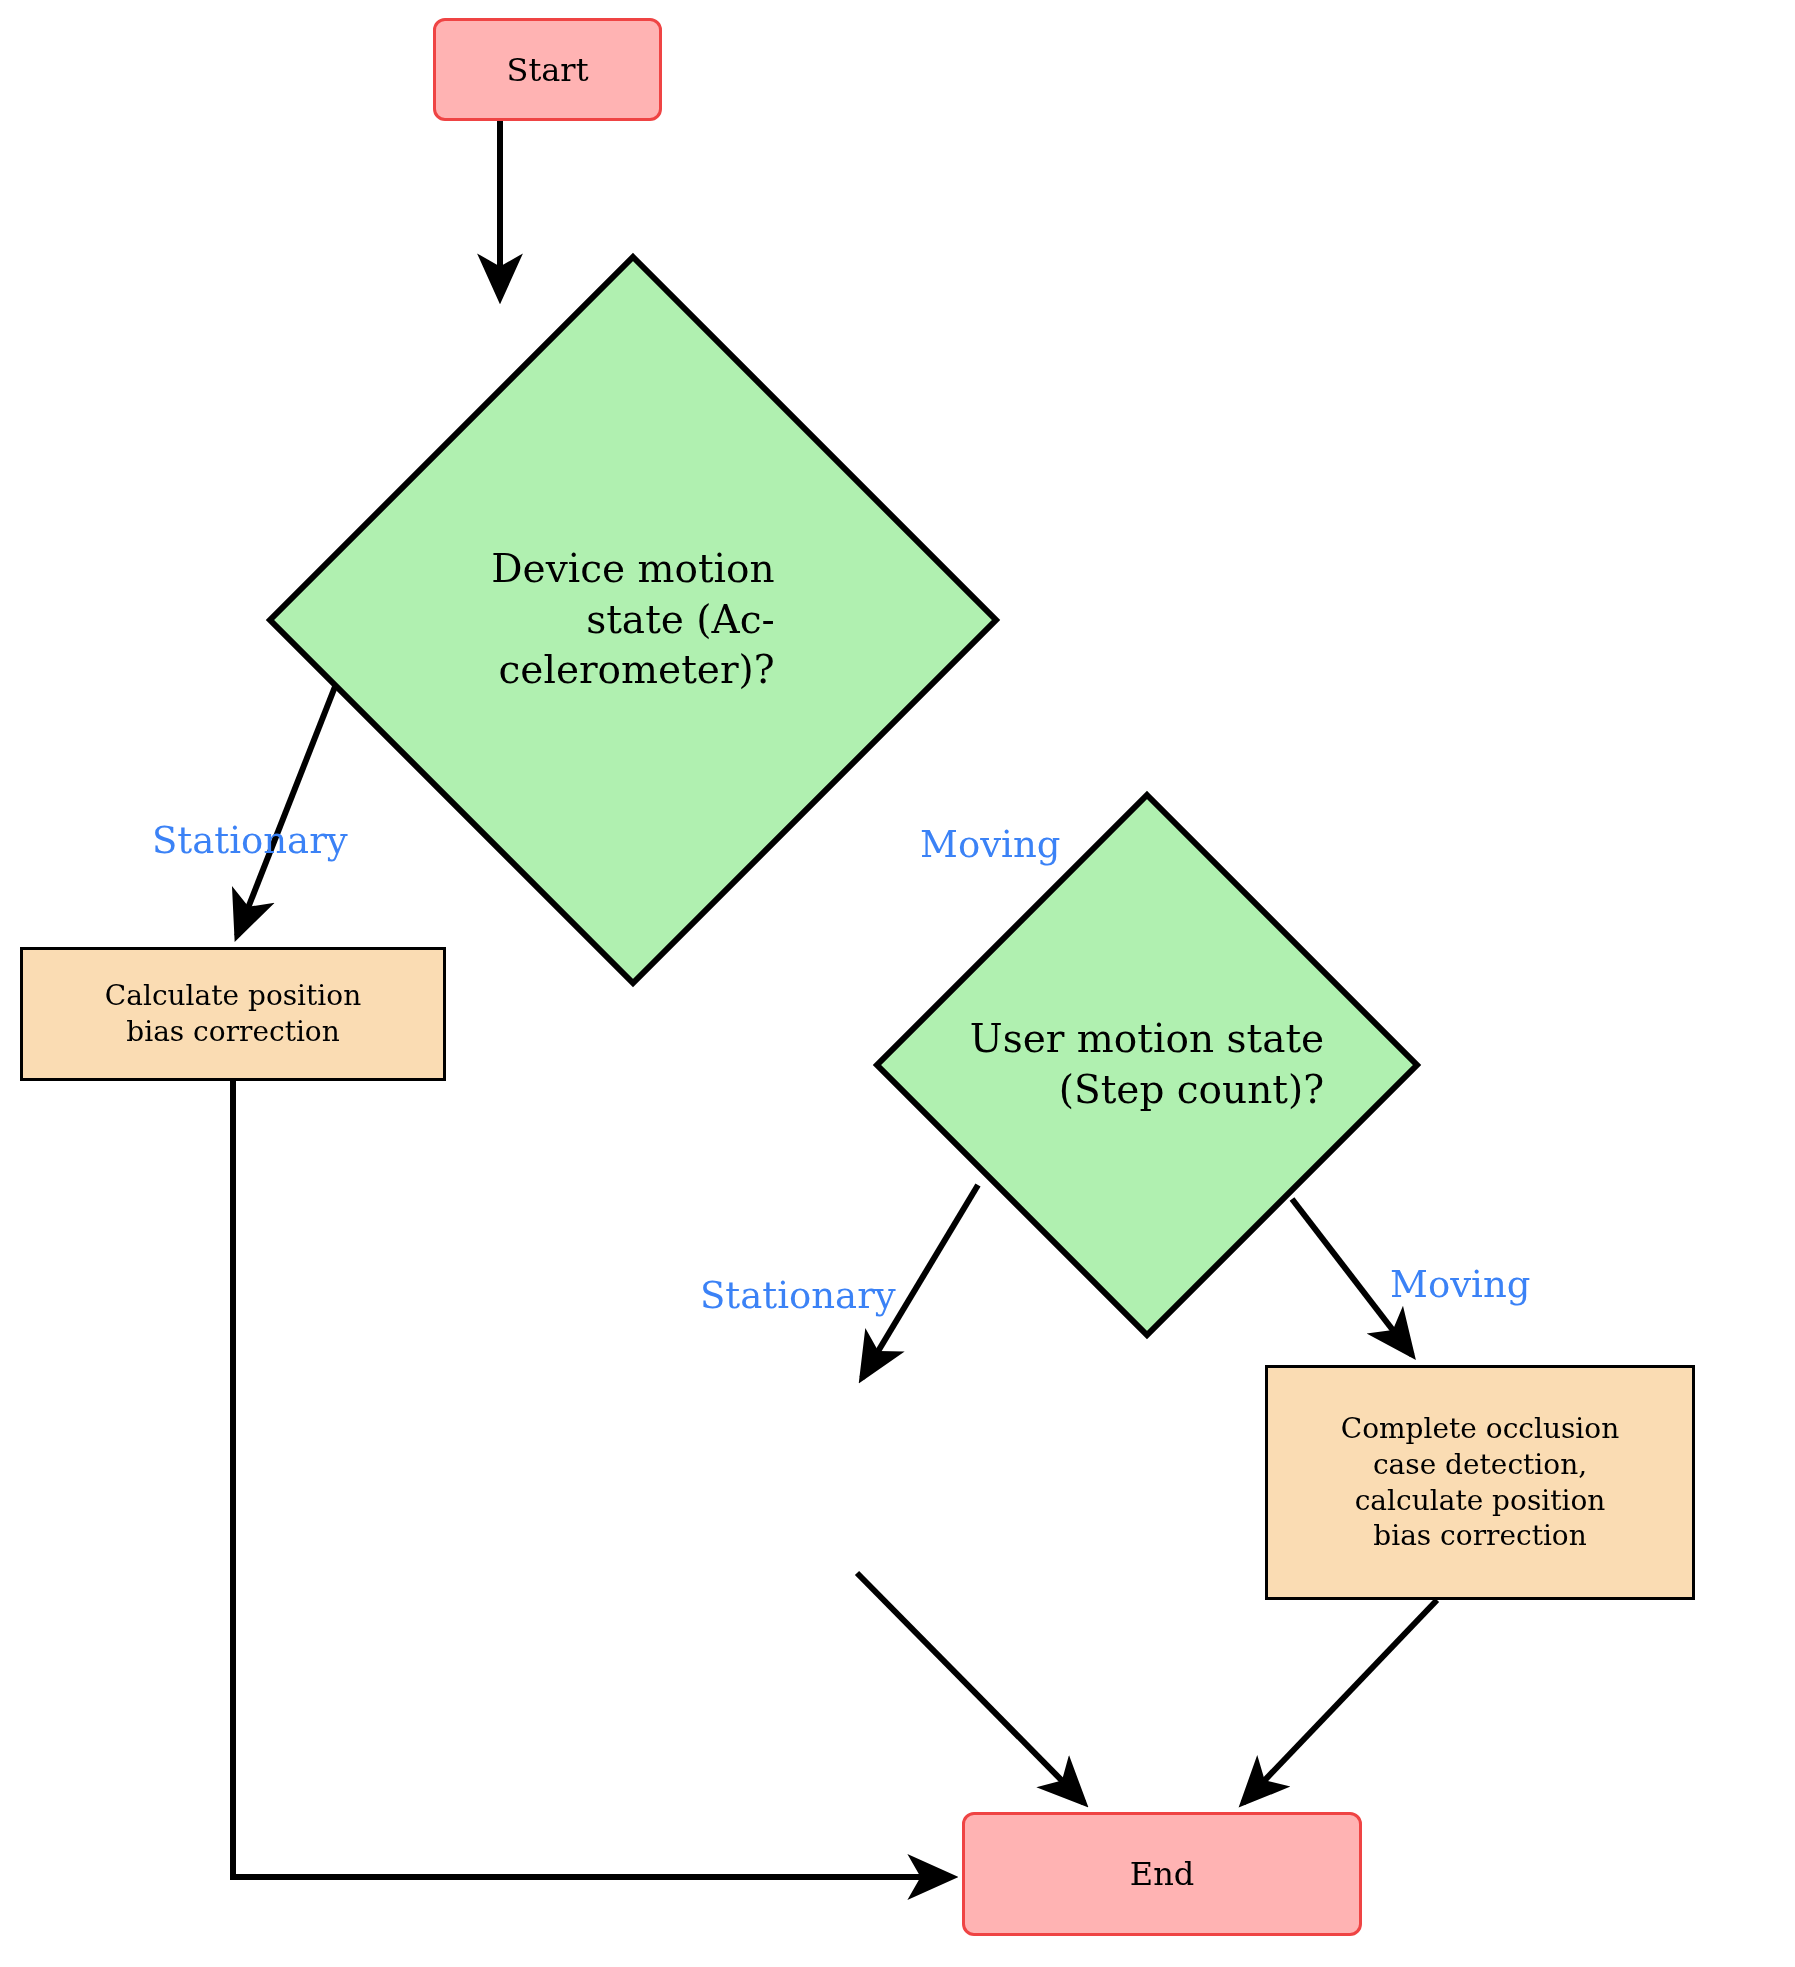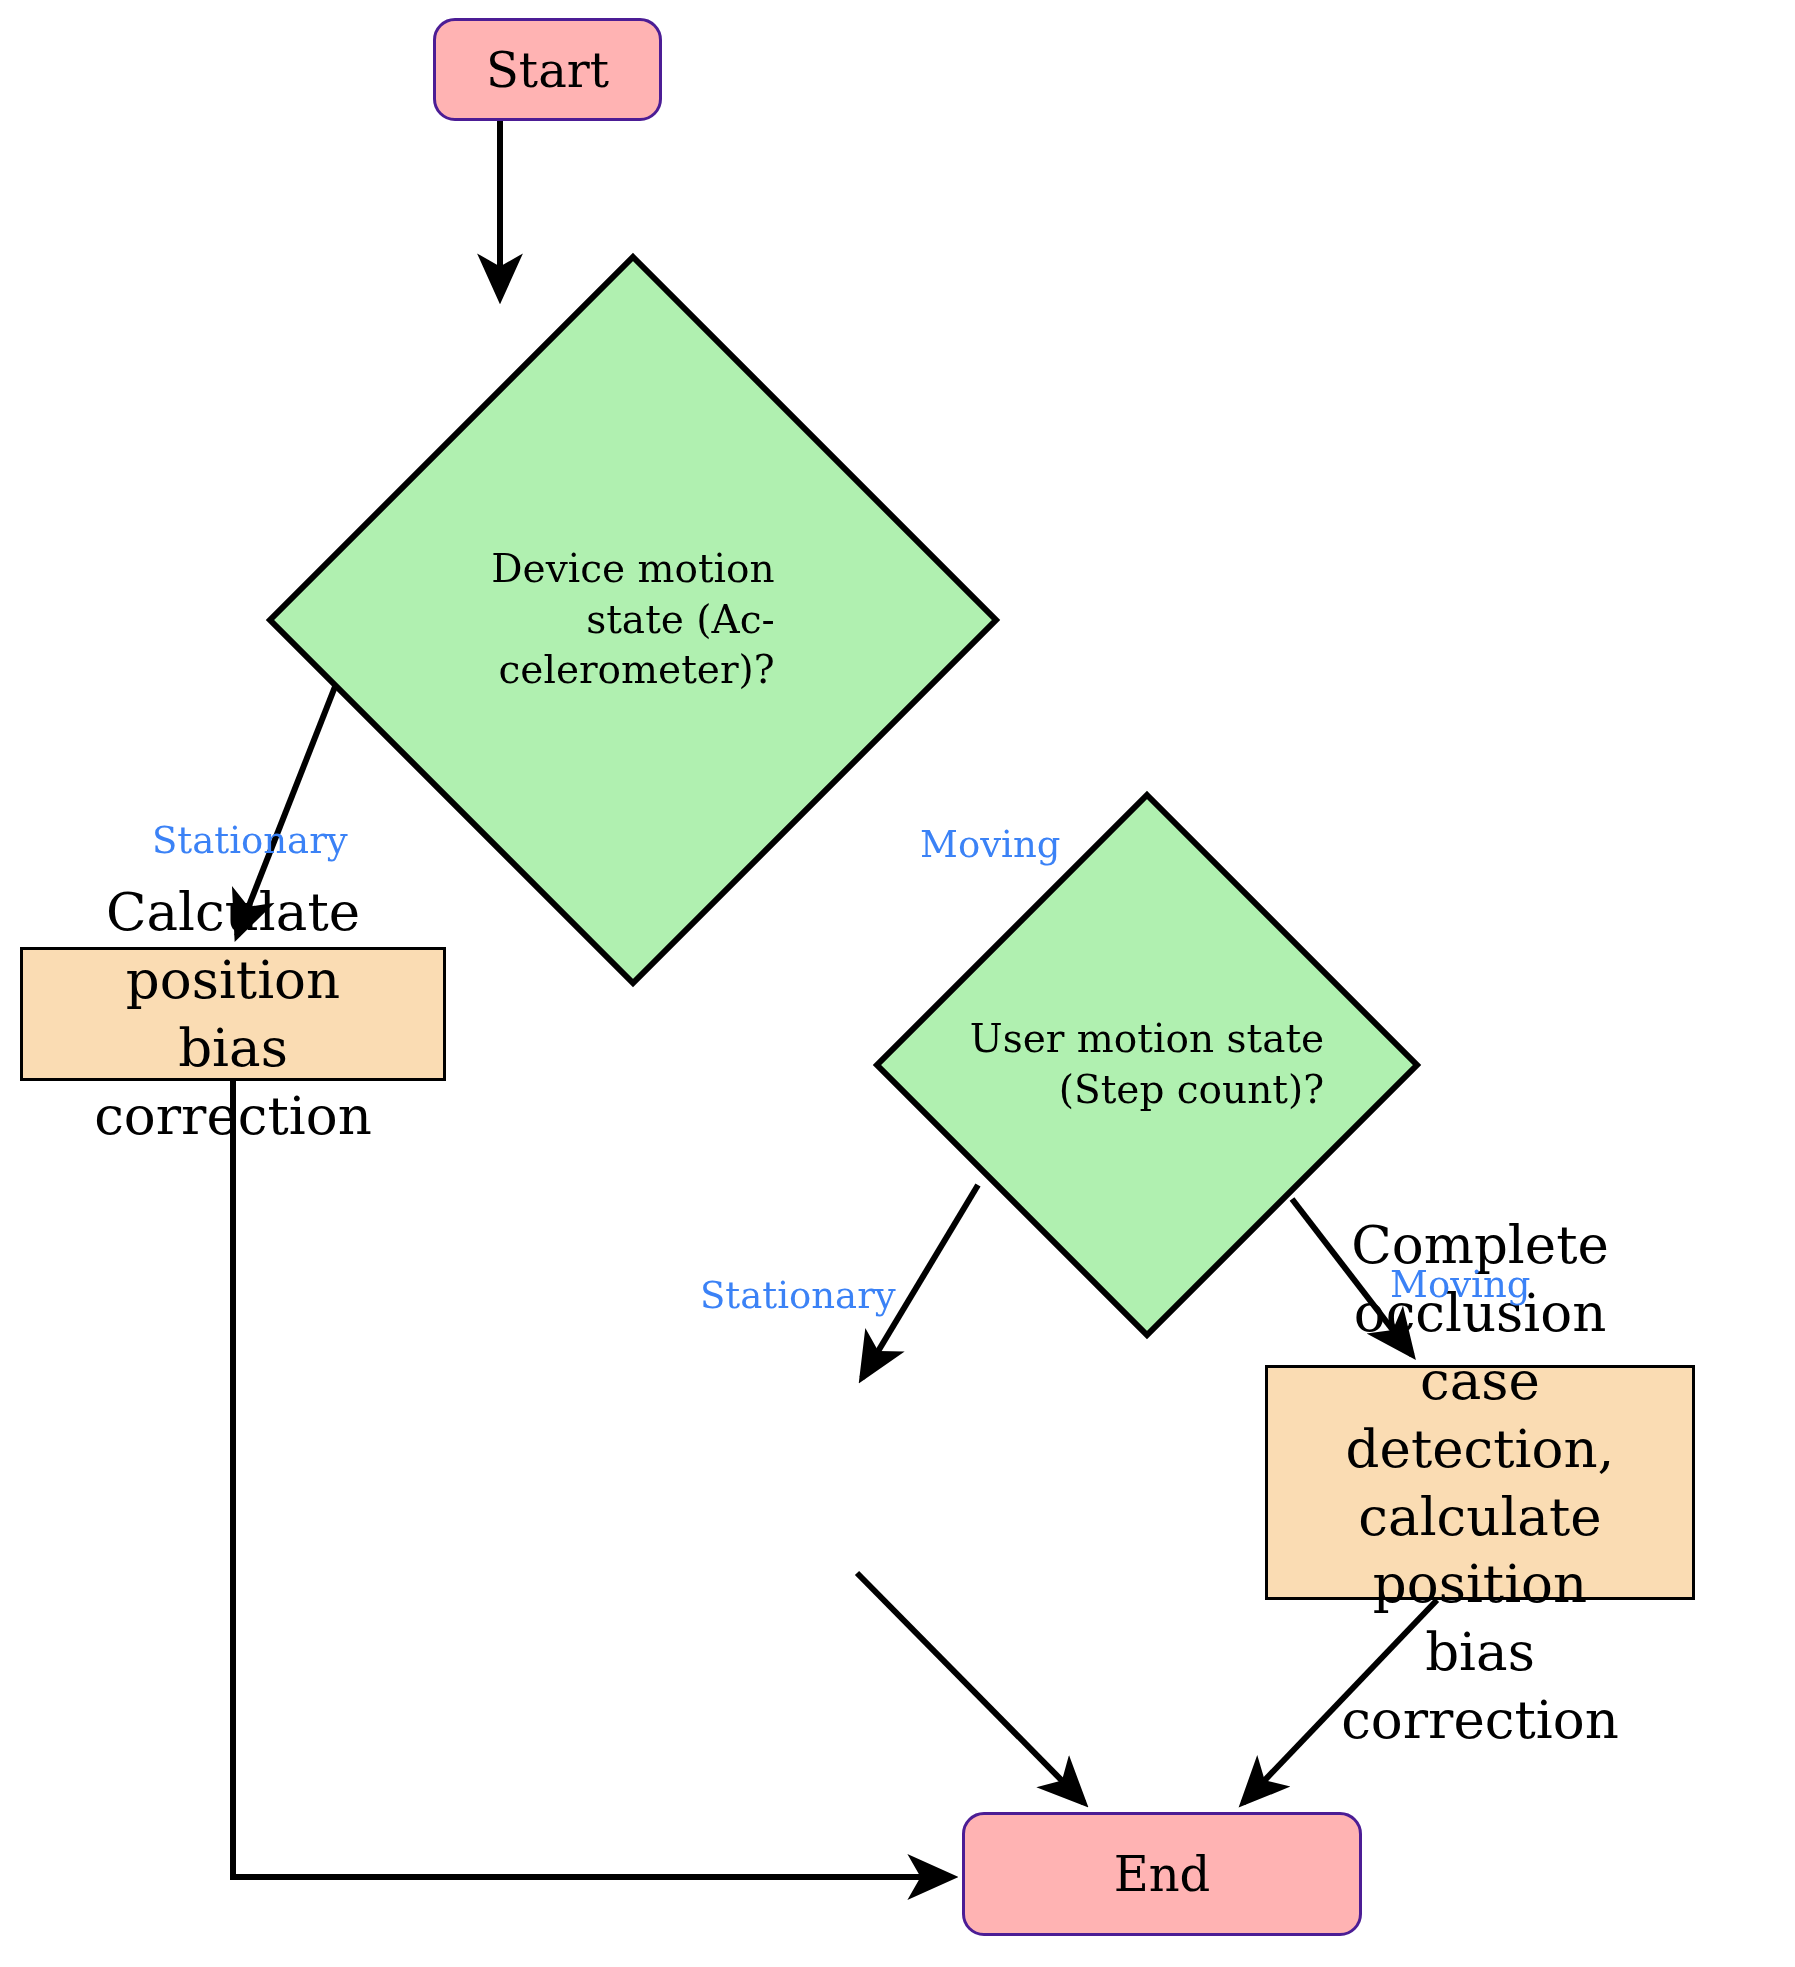--- a/index.html
+++ b/index.html
@@ -28,30 +28,30 @@
     position: absolute;
     box-sizing: border-box;
     display: flex;
     align-items: center;
     justify-content: center;
     text-align: center;
     color: #000000;
     z-index: 3;
   }
   .terminal {
-    border: 3px solid #4c1d95;
-    border-radius: 22px;
+    border: 3px solid #ef4444;
+    border-radius: 12px;
     background: #ffb3b3;
-    font-size: 48px;
+    font-size: 32px;
     line-height: 1.25;
   }
   .process {
     border: 3px solid #000000;
     background: #fadcb3;
-    font-size: 53px;
+    font-size: 28px;
     line-height: 1.28;
     padding: 4px 10px;
   }
   .decision-wrap {
     position: absolute;
     z-index: 3;
   }
   .decision-shape {
     position: absolute;
     left: 0;

